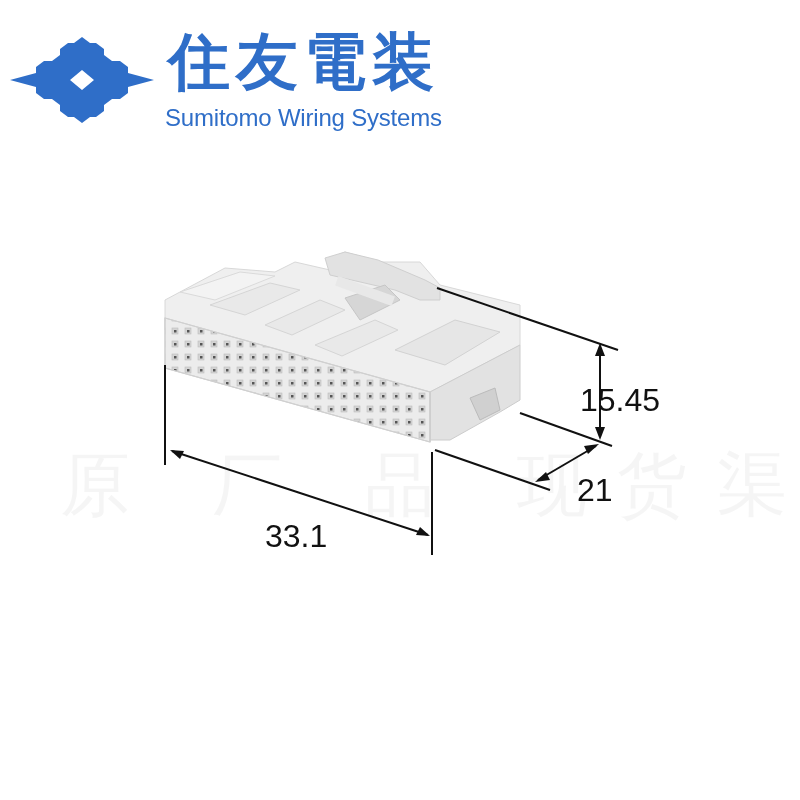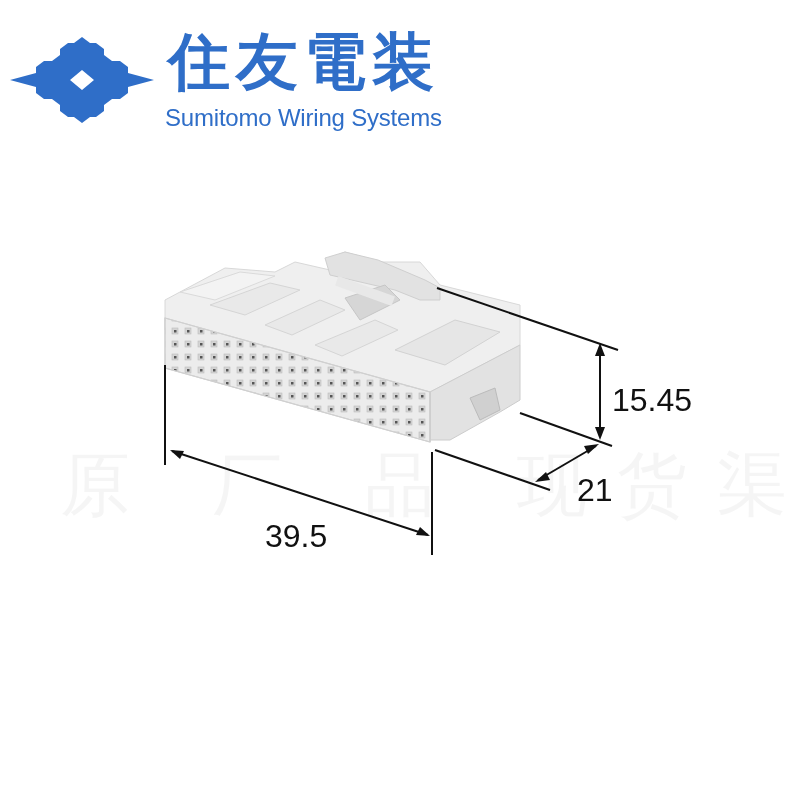--- a/index.html
+++ b/index.html
@@ -73,15 +73,15 @@
     <polygon points="600,343 595,356 605,356" fill="#111" stroke="none"></polygon>
     <polygon points="600,440 595,427 605,427" fill="#111" stroke="none"></polygon>
 
     <line x1="435" y1="450" x2="550" y2="490"></line>
     <line x1="538" y1="480" x2="596" y2="446"></line>
     <polygon points="535,482 546,472 550,480" fill="#111" stroke="none"></polygon>
     <polygon points="599,444 588,454 584,446" fill="#111" stroke="none"></polygon>
   </g>
 </svg>
 
-<div class="dim" style="left:265px;top:518px;">39.5</div>
-<div class="dim" style="left:612px;top:382px;">15.45</div>
+<div class="dim" style="left:265px;top:518px;">33.1</div>
+<div class="dim" style="left:580px;top:382px;">15.45</div>
 <div class="dim" style="left:577px;top:472px;">21</div>
 
 </body></html>

